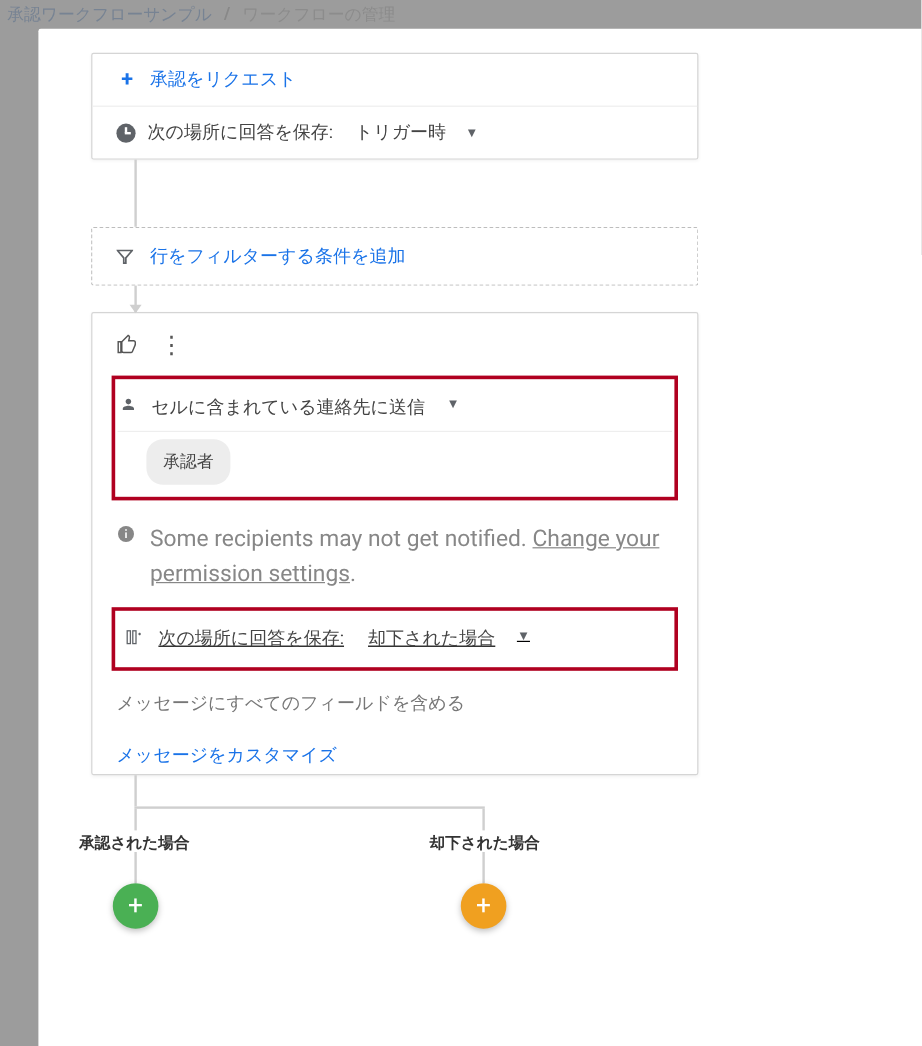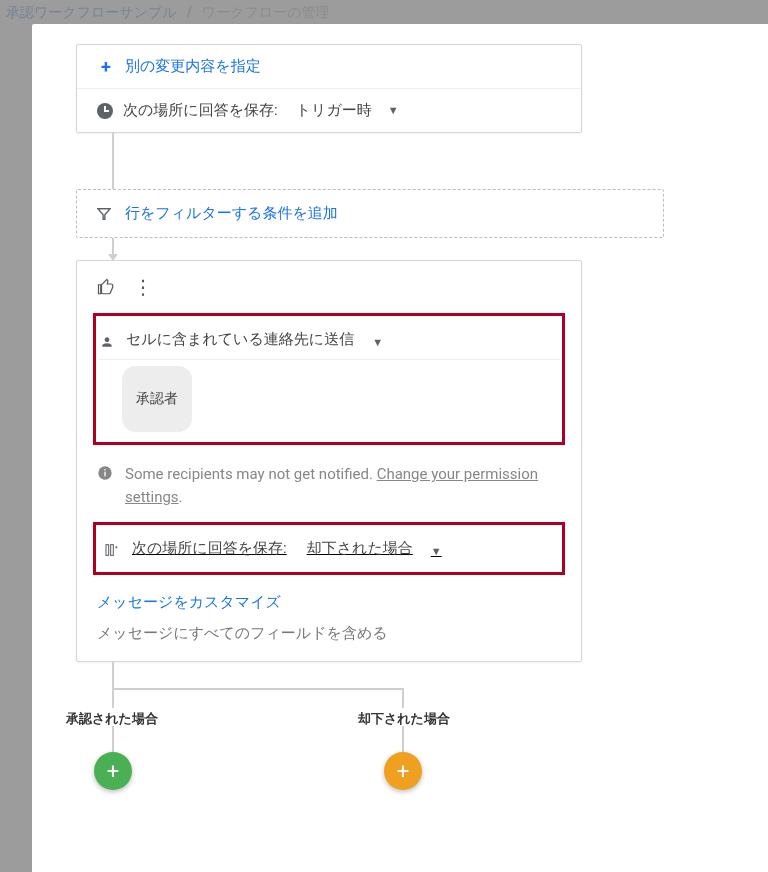--- a/index.html
+++ b/index.html
@@ -132,21 +132,21 @@
     .connector-arrow::after {
       content: "";
       position: absolute;
       bottom: -1px; left: -4px;
       border-left: 5px solid transparent;
       border-right: 5px solid transparent;
       border-top: 7px solid #cfcfcf;
     }
 
     .filter-card {
-      width: 588px;
+      width: 506px;
       border: 1px dashed #bdbdbd;
       background: #fff;
       border-radius: 2px;
       padding: 14px 20px;
       display: flex;
       align-items: center;
       gap: 14px;
     }
 
     .filter-icon {
@@ -171,46 +171,46 @@
     .kebab { color: #555; font-size: 20px; line-height: 1; padding: 0 6px; }
 
     .red-box {
       border: 3px solid #b00020;
       margin: 0 16px 8px 16px;
       padding: 4px 0 10px 0;
     }
 
     .inner-row {
       display: flex;
-      align-items: flex-end;
+      align-items: flex-start;
       gap: 12px;
       padding: 10px 4px;
     }
     .hr { height: 1px; background: #eee; margin: 0 2px; }
 
     .person-icon { width: 14px; height: 14px; }
     .person-icon svg, .info-icon svg, .column-icon svg { display:block; }
 
     .chip {
       display: inline-block;
       background: #ededed;
       color: #444;
       border-radius: 14px;
-      padding: 24px 14px;
+      padding: 10px 14px;
       font-size: 14px;
       margin: 6px 0 0 26px;
     }
 
     .info-row {
       display: flex;
       align-items: flex-start;
       gap: 12px;
       padding: 10px 20px 14px 20px;
       color: #878787;
-      font-size: 15px;
+      font-size: 19px;
       line-height: 1.5;
     }
     .info-icon { width: 16px; height: 16px; flex: none; margin-top: 2px; }
     .info-link { text-decoration: underline; color: #878787; }
 
     .red-box-2 {
       border: 3px solid #b00020;
       margin: 0 16px 12px 16px;
       padding: 14px 4px;
       text-decoration: underline;
@@ -291,21 +291,21 @@
 
 <div class="bg-overlay"></div>
 
 <div class="modal">
 
   <div class="canvas">
 
     <div class="card trigger-card">
       <div class="card-section">
         <span class="plus-icon">+</span>
-        <span class="link-text">別の変更内容を指定</span>
+        <span class="link-text">承認をリクエスト</span>
       </div>
       <div class="card-section">
         <span class="clock-icon"></span>
         <span class="label-text">次の場所に回答を保存:</span>
         <span class="value-text">トリガー時</span>
         <span class="caret">▼</span>
       </div>
     </div>
 
     <div class="connector"></div>
@@ -367,22 +367,22 @@
                 <rect x="10" y="4" width="4" height="16" fill="none" stroke="#5f6368" stroke-width="1.6"></rect>
                 <path d="M17 8 L20 8 M18.5 6.5 L18.5 9.5" stroke="#5f6368" stroke-width="1.6"></path>
               </svg>
           </span>
           <span class="label-text">次の場所に回答を保存:</span>
           <span class="value-text">却下された場合</span>
           <span class="caret">▼</span>
         </div>
       </div>
 
+      <div class="plain-row muted">メッセージにすべてのフィールドを含める</div>
       <div class="plain-row link">メッセージをカスタマイズ</div>
-      <div class="plain-row muted">メッセージにすべてのフィールドを含める</div>
     </div>
 
     <div class="branch-wrap">
       <div class="branch-line-down"></div>
       <div class="branch-line-h"></div>
       <div class="branch-leg left"></div>
       <div class="branch-leg right"></div>
 
       <div class="branch-label left">承認された場合</div>
       <div class="branch-label right">却下された場合</div>

